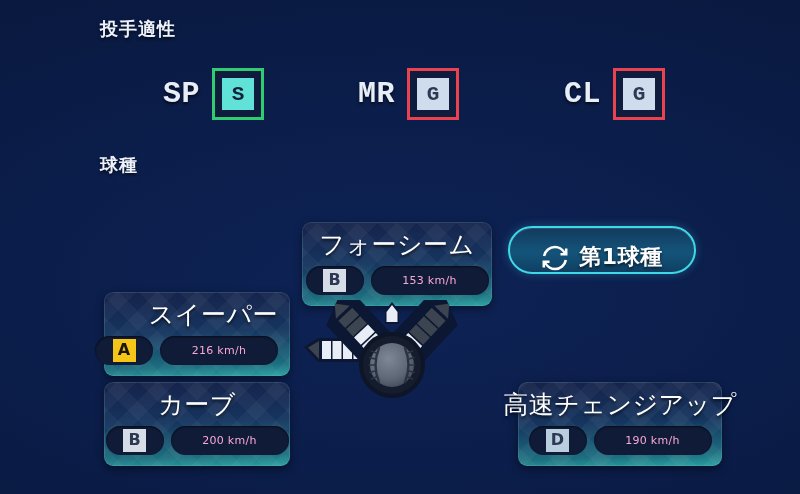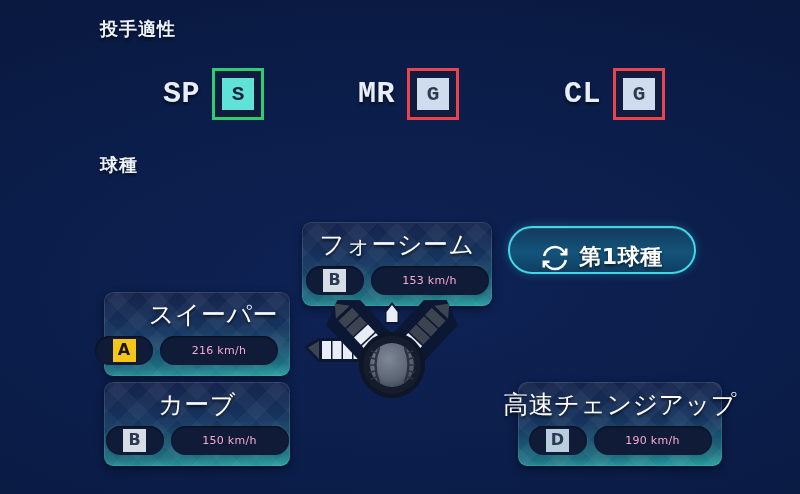--- a/index.html
+++ b/index.html
@@ -253,21 +253,21 @@
     </div>
   </div>
 
   <div class="pitch-card" id="card-curve">
     <div class="pitch-name">カーブ</div>
     <div class="pitch-stats">
       <div class="stat-pod grade-pod">
         <span class="grade-chip grade-B">B</span>
       </div>
       <div class="stat-pod speed-pod">
-        <span class="speed-text">150 km/h</span>
+        <span class="speed-text">200 km/h</span>
       </div>
     </div>
   </div>
 
   <div class="pitch-card" id="card-changeup">
     <div class="pitch-name">高速チェンジアップ</div>
     <div class="pitch-stats">
       <div class="stat-pod grade-pod">
         <span class="grade-chip grade-D">D</span>
       </div>

